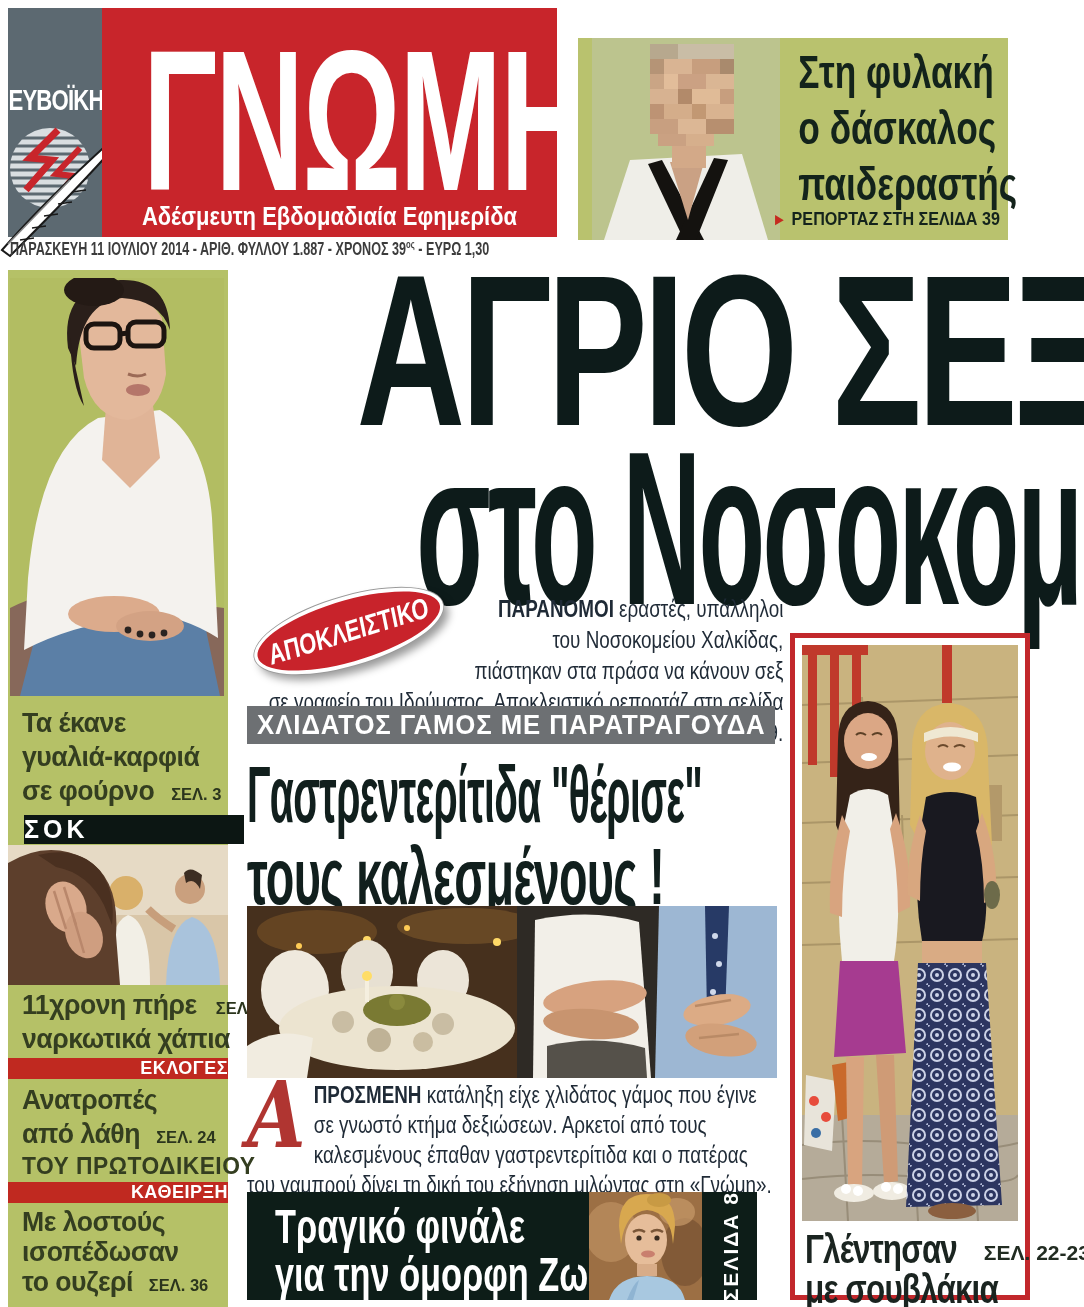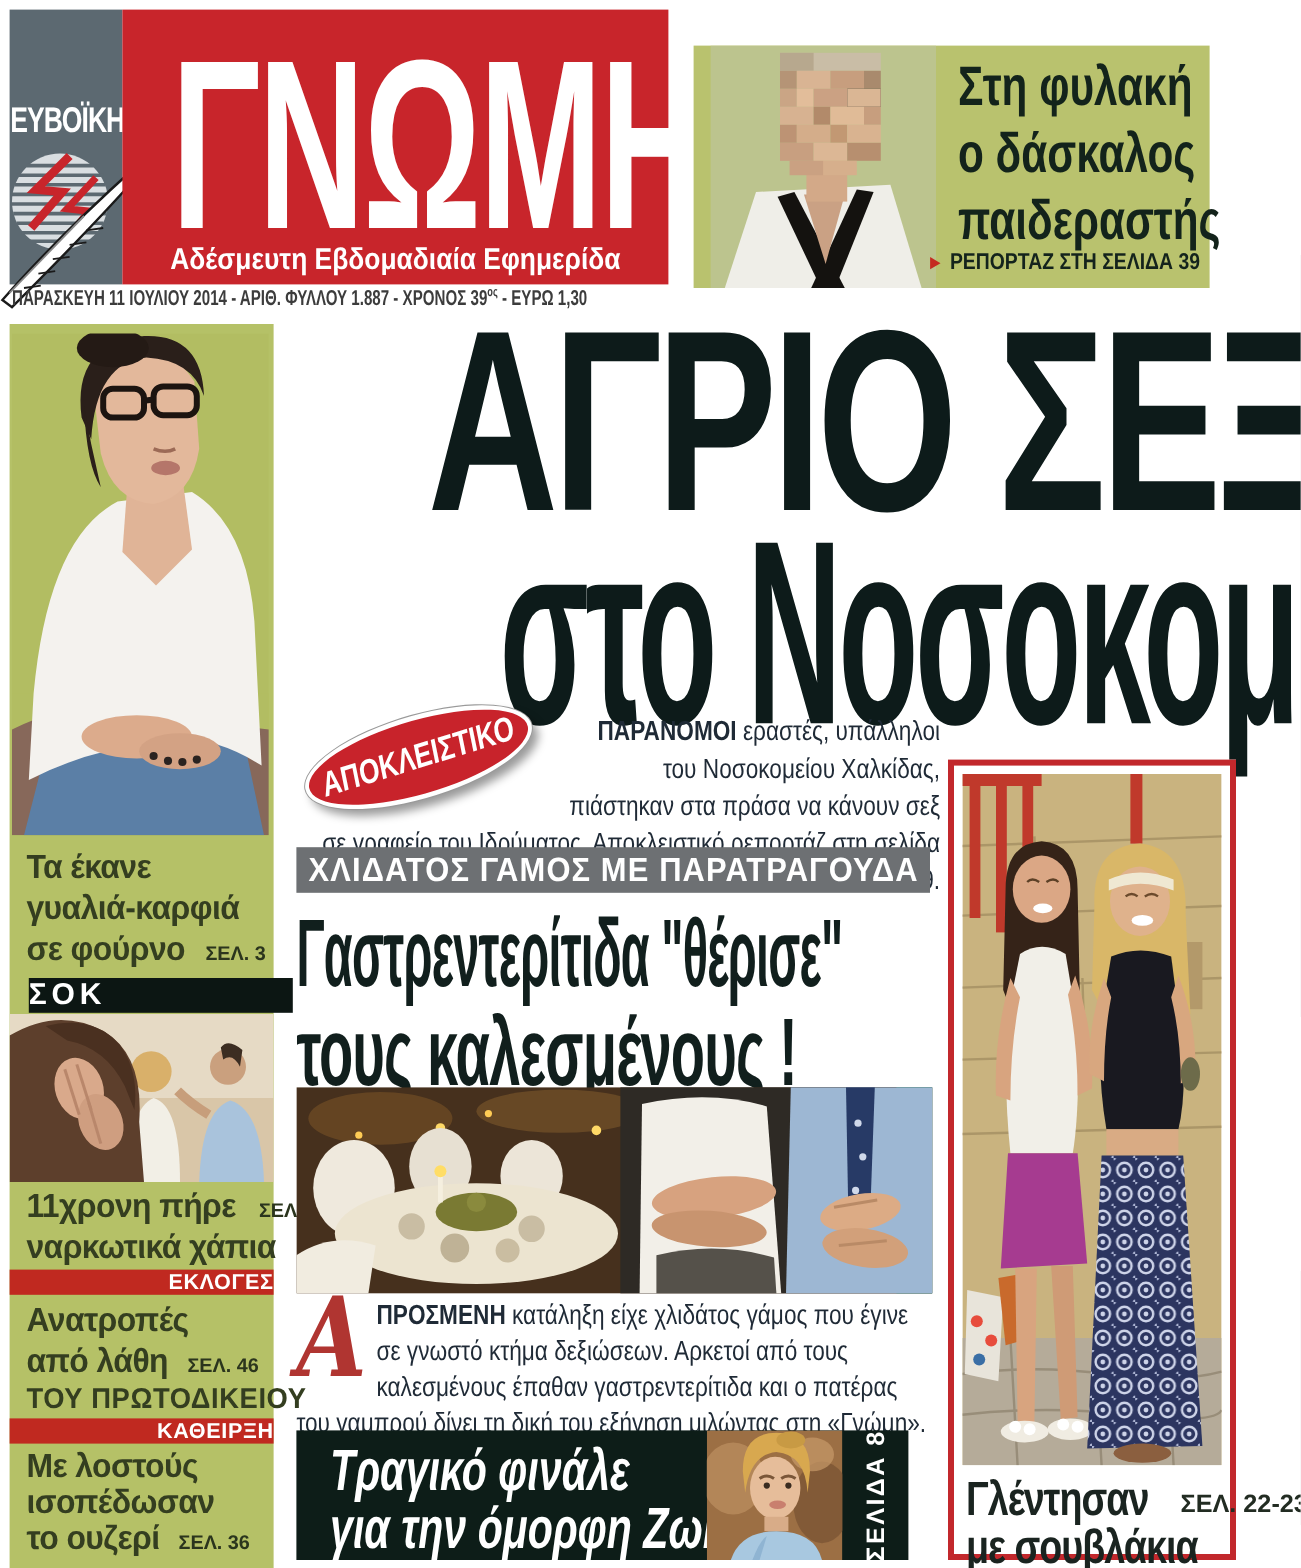--- a/index.html
+++ b/index.html
@@ -78,21 +78,21 @@
   .sb-caps{font-size:24px;line-height:30px;font-weight:700;letter-spacing:.5px;white-space:nowrap;
            transform:scale(.95,1);transform-origin:0 0;}
   .sb-bar-dark{position:absolute;left:0;width:220px;height:29px;background:#0c1613;color:#fff;
                display:flex;align-items:center;font-weight:700;font-size:25px;letter-spacing:4px;box-sizing:border-box;margin-left:16px;}
   .sb-photo2{position:absolute;left:0;top:575px;}
   .sb-bar-red{position:absolute;left:0;width:220px;height:21px;background:#c02920;color:#fff;
               display:flex;align-items:center;font-weight:700;font-size:18px;letter-spacing:.5px;padding-left:12px;box-sizing:border-box;justify-content:flex-end;}
 
   
   .banner{left:247px;top:1192px;width:510px;height:108px;background:#0d1d18;}
-  .banner-text{position:absolute;left:28px;top:8px;color:#fff;font-style:italic;}
+  .banner-text{position:absolute;left:28px;top:8px;color:#fff;}
   .banner-line{display:block;white-space:nowrap;font-weight:700;font-size:44px;line-height:48px;
                transform:scale(.78,1.1);transform-origin:0 0;}
   .banner-photo{position:absolute;left:342px;top:0;}
   .banner-vert{position:absolute;right:0;top:0;width:52px;height:108px;display:flex;align-items:center;justify-content:center;}
   .banner-vert span{writing-mode:vertical-rl;transform:rotate(180deg);color:#fff;font-weight:700;
                     font-size:21px;letter-spacing:2px;white-space:nowrap;}
 
   
   .right-box{left:790px;top:633px;width:240px;height:667px;background:#fff;border:5px solid #c2282c;box-sizing:border-box;}
   .rb-photo{position:absolute;left:7px;top:7px;}
@@ -282,21 +282,21 @@
     </div>
 
     <div class="sb-bar-red" style="top:788px">
       <span>ΕΚΛΟΓΕΣ</span>
     </div>
 
     <div class="sb-item" style="top:813px">
       <div class="sb-line">Ανατροπές</div>
       <div class="sb-row">
         <span class="sb-line">από λάθη</span>
-        <span class="sb-page">ΣΕΛ. 46</span>
+        <span class="sb-page">ΣΕΛ. 24</span>
       </div>
       <div class="sb-caps">ΤΟΥ ΠΡΩΤΟΔΙΚΕΙΟΥ</div>
     </div>
 
     <div class="sb-bar-red" style="top:912px">
       <span>ΚΑΘΕΙΡΞΗ</span>
     </div>
 
     <div class="sb-item" style="top:937px">
       <div class="sb-line" style="line-height:30px">Με λοστούς</div>

